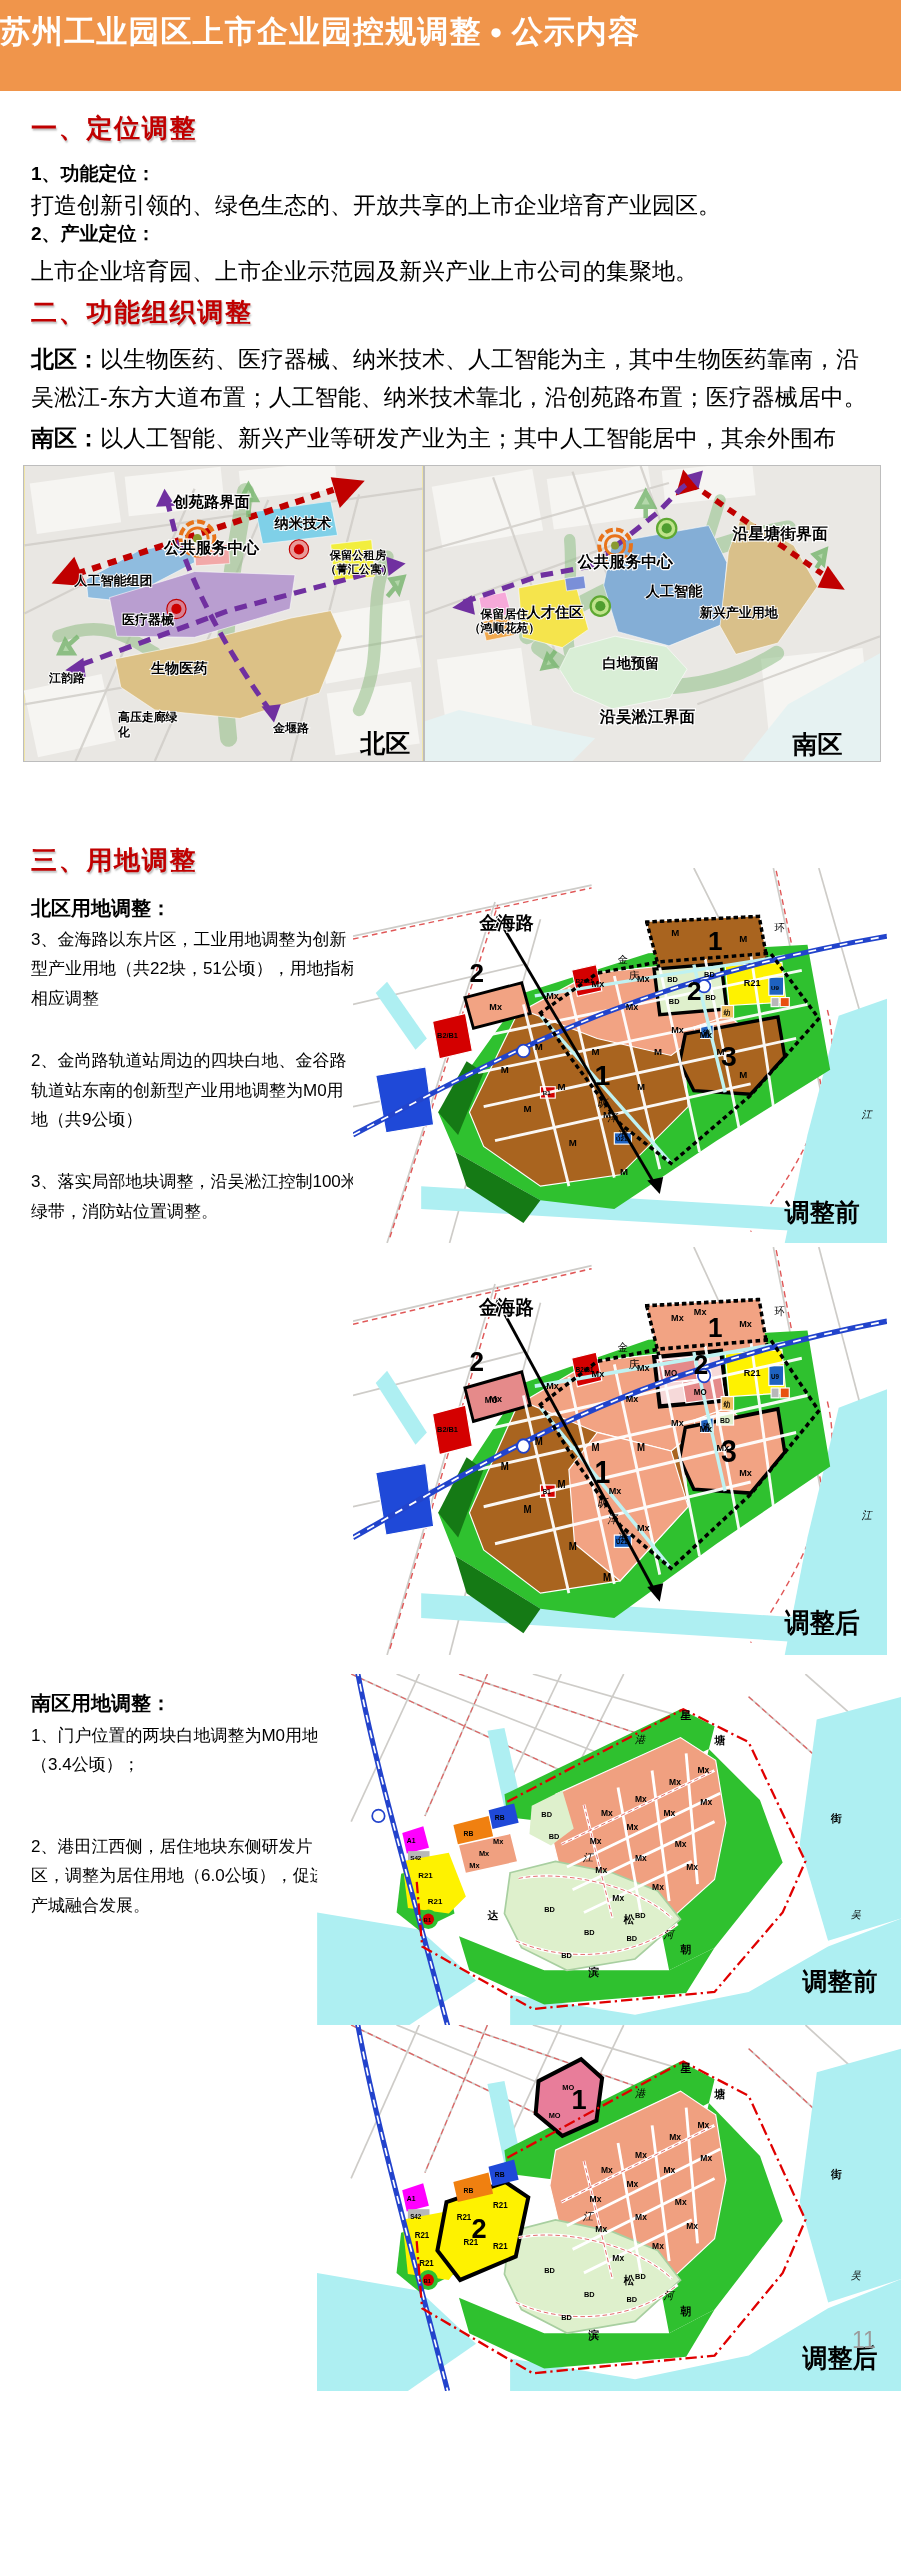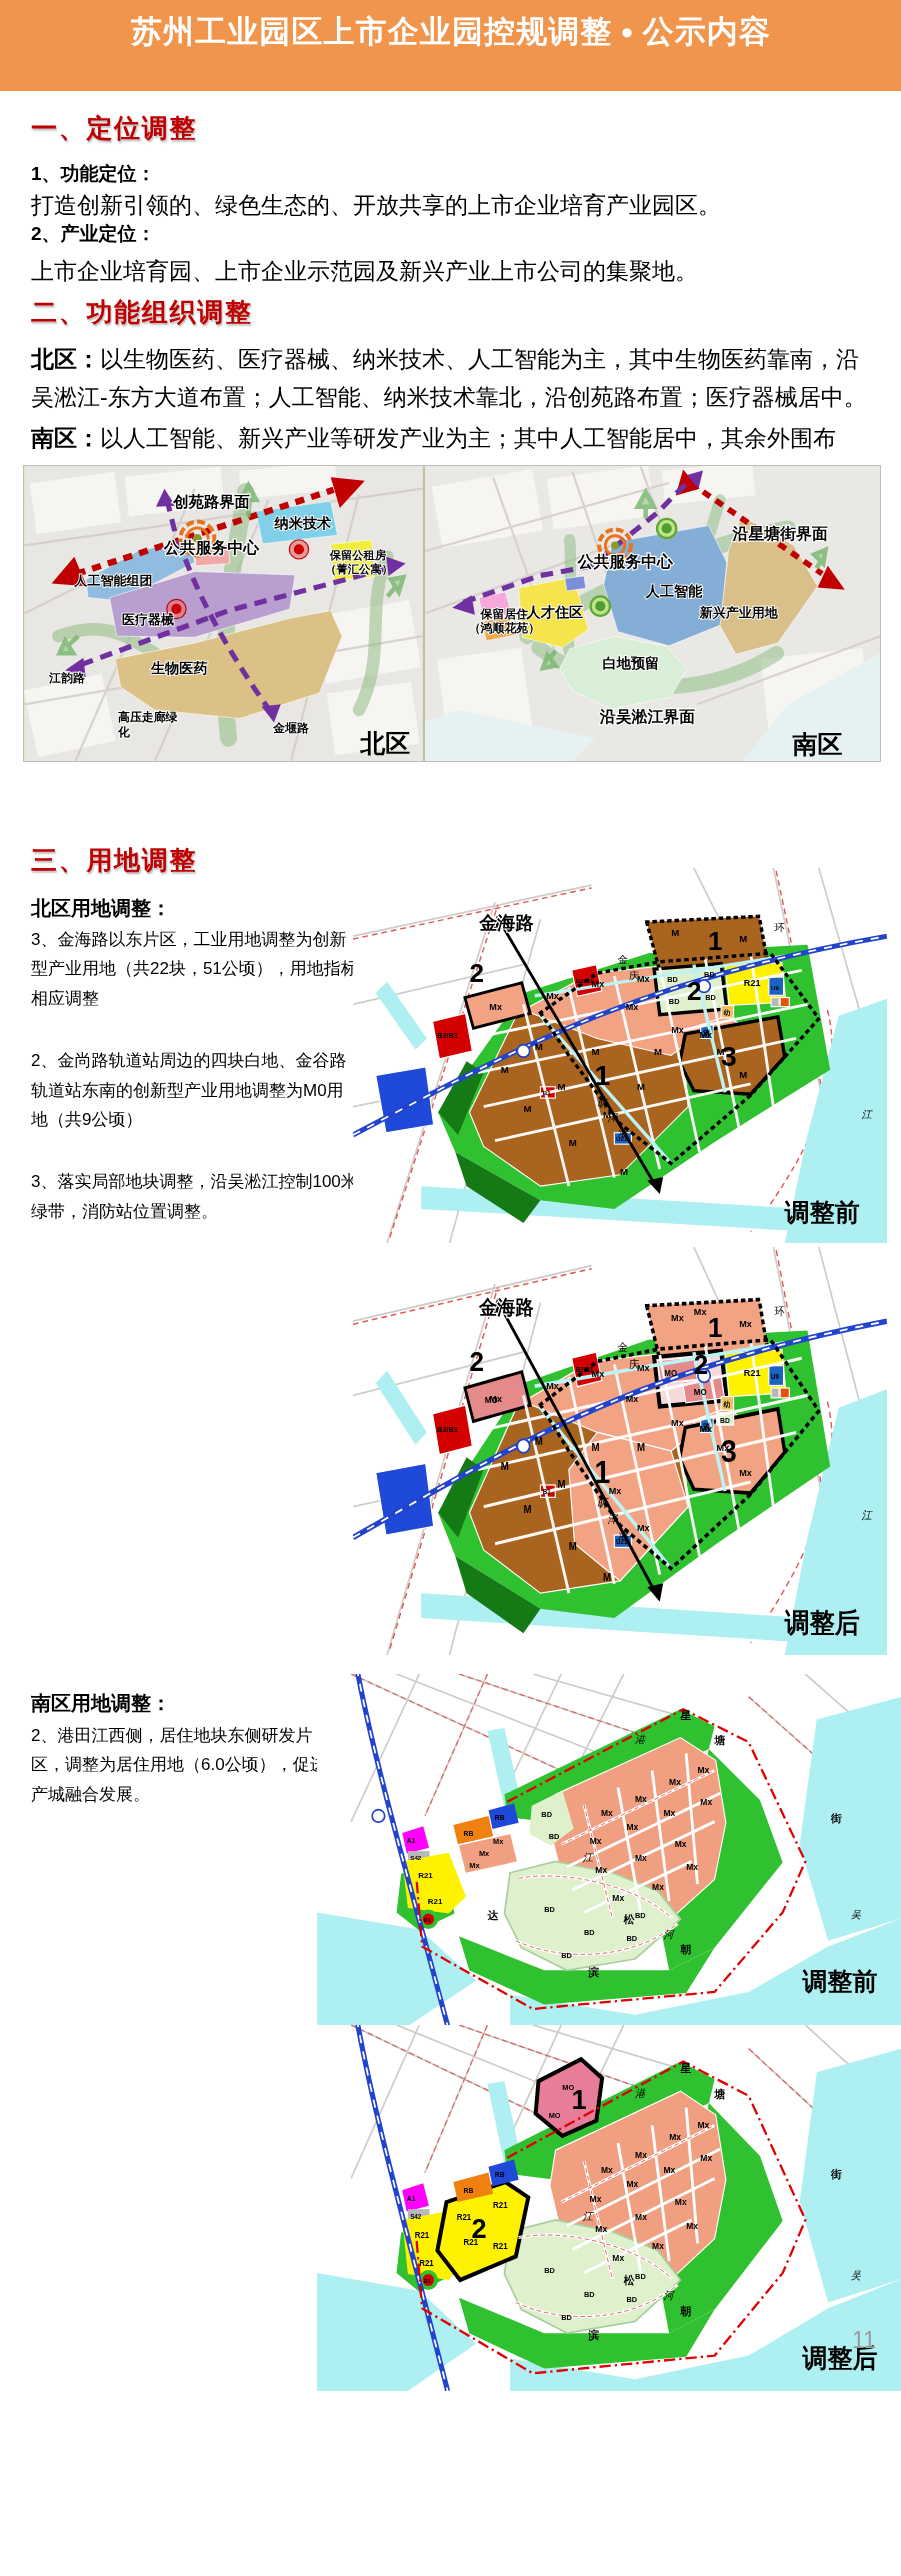--- a/index.html
+++ b/index.html
@@ -1,20 +1,20 @@
 <!DOCTYPE html>
 <html style="font-size:9px"><head>
 <meta charset="utf-8">
 <style>
   html,body{margin:0;padding:0}
   body{width:902px;height:2576px;position:relative;background:#ffffff;
        font-family:"Liberation Sans","DejaVu Sans",sans-serif;color:#000;overflow:hidden}
   .abs{position:absolute}
   
-  .header{left:0;top:0;width:902px;height:91px;background:#F0954B;text-align:center;color:#fff}
+  .header{left:0;top:0;width:902px;height:91px;background:#F0954B;text-align:left;color:#fff}
   .header .title{padding-top:11.4px;font-size:31px;font-weight:bold;letter-spacing:1.1px}
   .header .title .dot{font-size:21.6px;vertical-align:3.4px;padding:0 8px}
   .header .subtitle{margin-top:4.5px;font-size:19px;font-weight:bold;letter-spacing:0.6px}
   
   .sec-title{font-size:26px;font-weight:bold;color:#C00000;letter-spacing:1.7px;
              text-shadow:1.1px 1.7px 1.7px rgba(110,110,110,.45)}
   .h2{font-size:19px;font-weight:bold}
   .h2b{font-size:20px;font-weight:bold}
   .p31{font-size:23px;line-height:1.65}
   .p30{font-size:17px;line-height:1.73}
@@ -491,20 +491,21 @@
     <text x="425" y="382" font-size="50">1</text>
     <text x="648" y="348" font-size="50">3</text>
   </g>
   <text x="270" y="108" font-size="32" font-weight="bold" text-anchor="middle" class="halo">金海路</text>
   <text x="760" y="622" font-size="44" font-weight="bold">调整后</text>
 </svg>
 </div>
 
 <div class="abs h2b" style="left:31px;top:1690px">南区用地调整：</div>
 <div class="abs items2" style="left:31px;top:1721px;width:310px">
+  <div class="p30 it">1、门户位置的两块白地调整为M0用地（3.4公顷）；</div>
   <div class="p30 it">2、港田江西侧，居住地块东侧研发片区，调整为居住用地（6.0公顷），促进产城融合发展。</div>
 </div>
 
 <div class="map-frame" style="left:317px;top:1674px;width:585px;height:352px">
 <svg width="585" height="352" viewBox="0 0 1030 620">
   <rect width="1030" height="620" fill="#ffffff"></rect>
   <g stroke="#c9c7c3" stroke-width="3" opacity=".9">
     <line x1="60" y1="0" x2="560" y2="230"></line>
         <line x1="140" y1="0" x2="600" y2="180"></line>
     <line x1="250" y1="0" x2="640" y2="130"></line>

